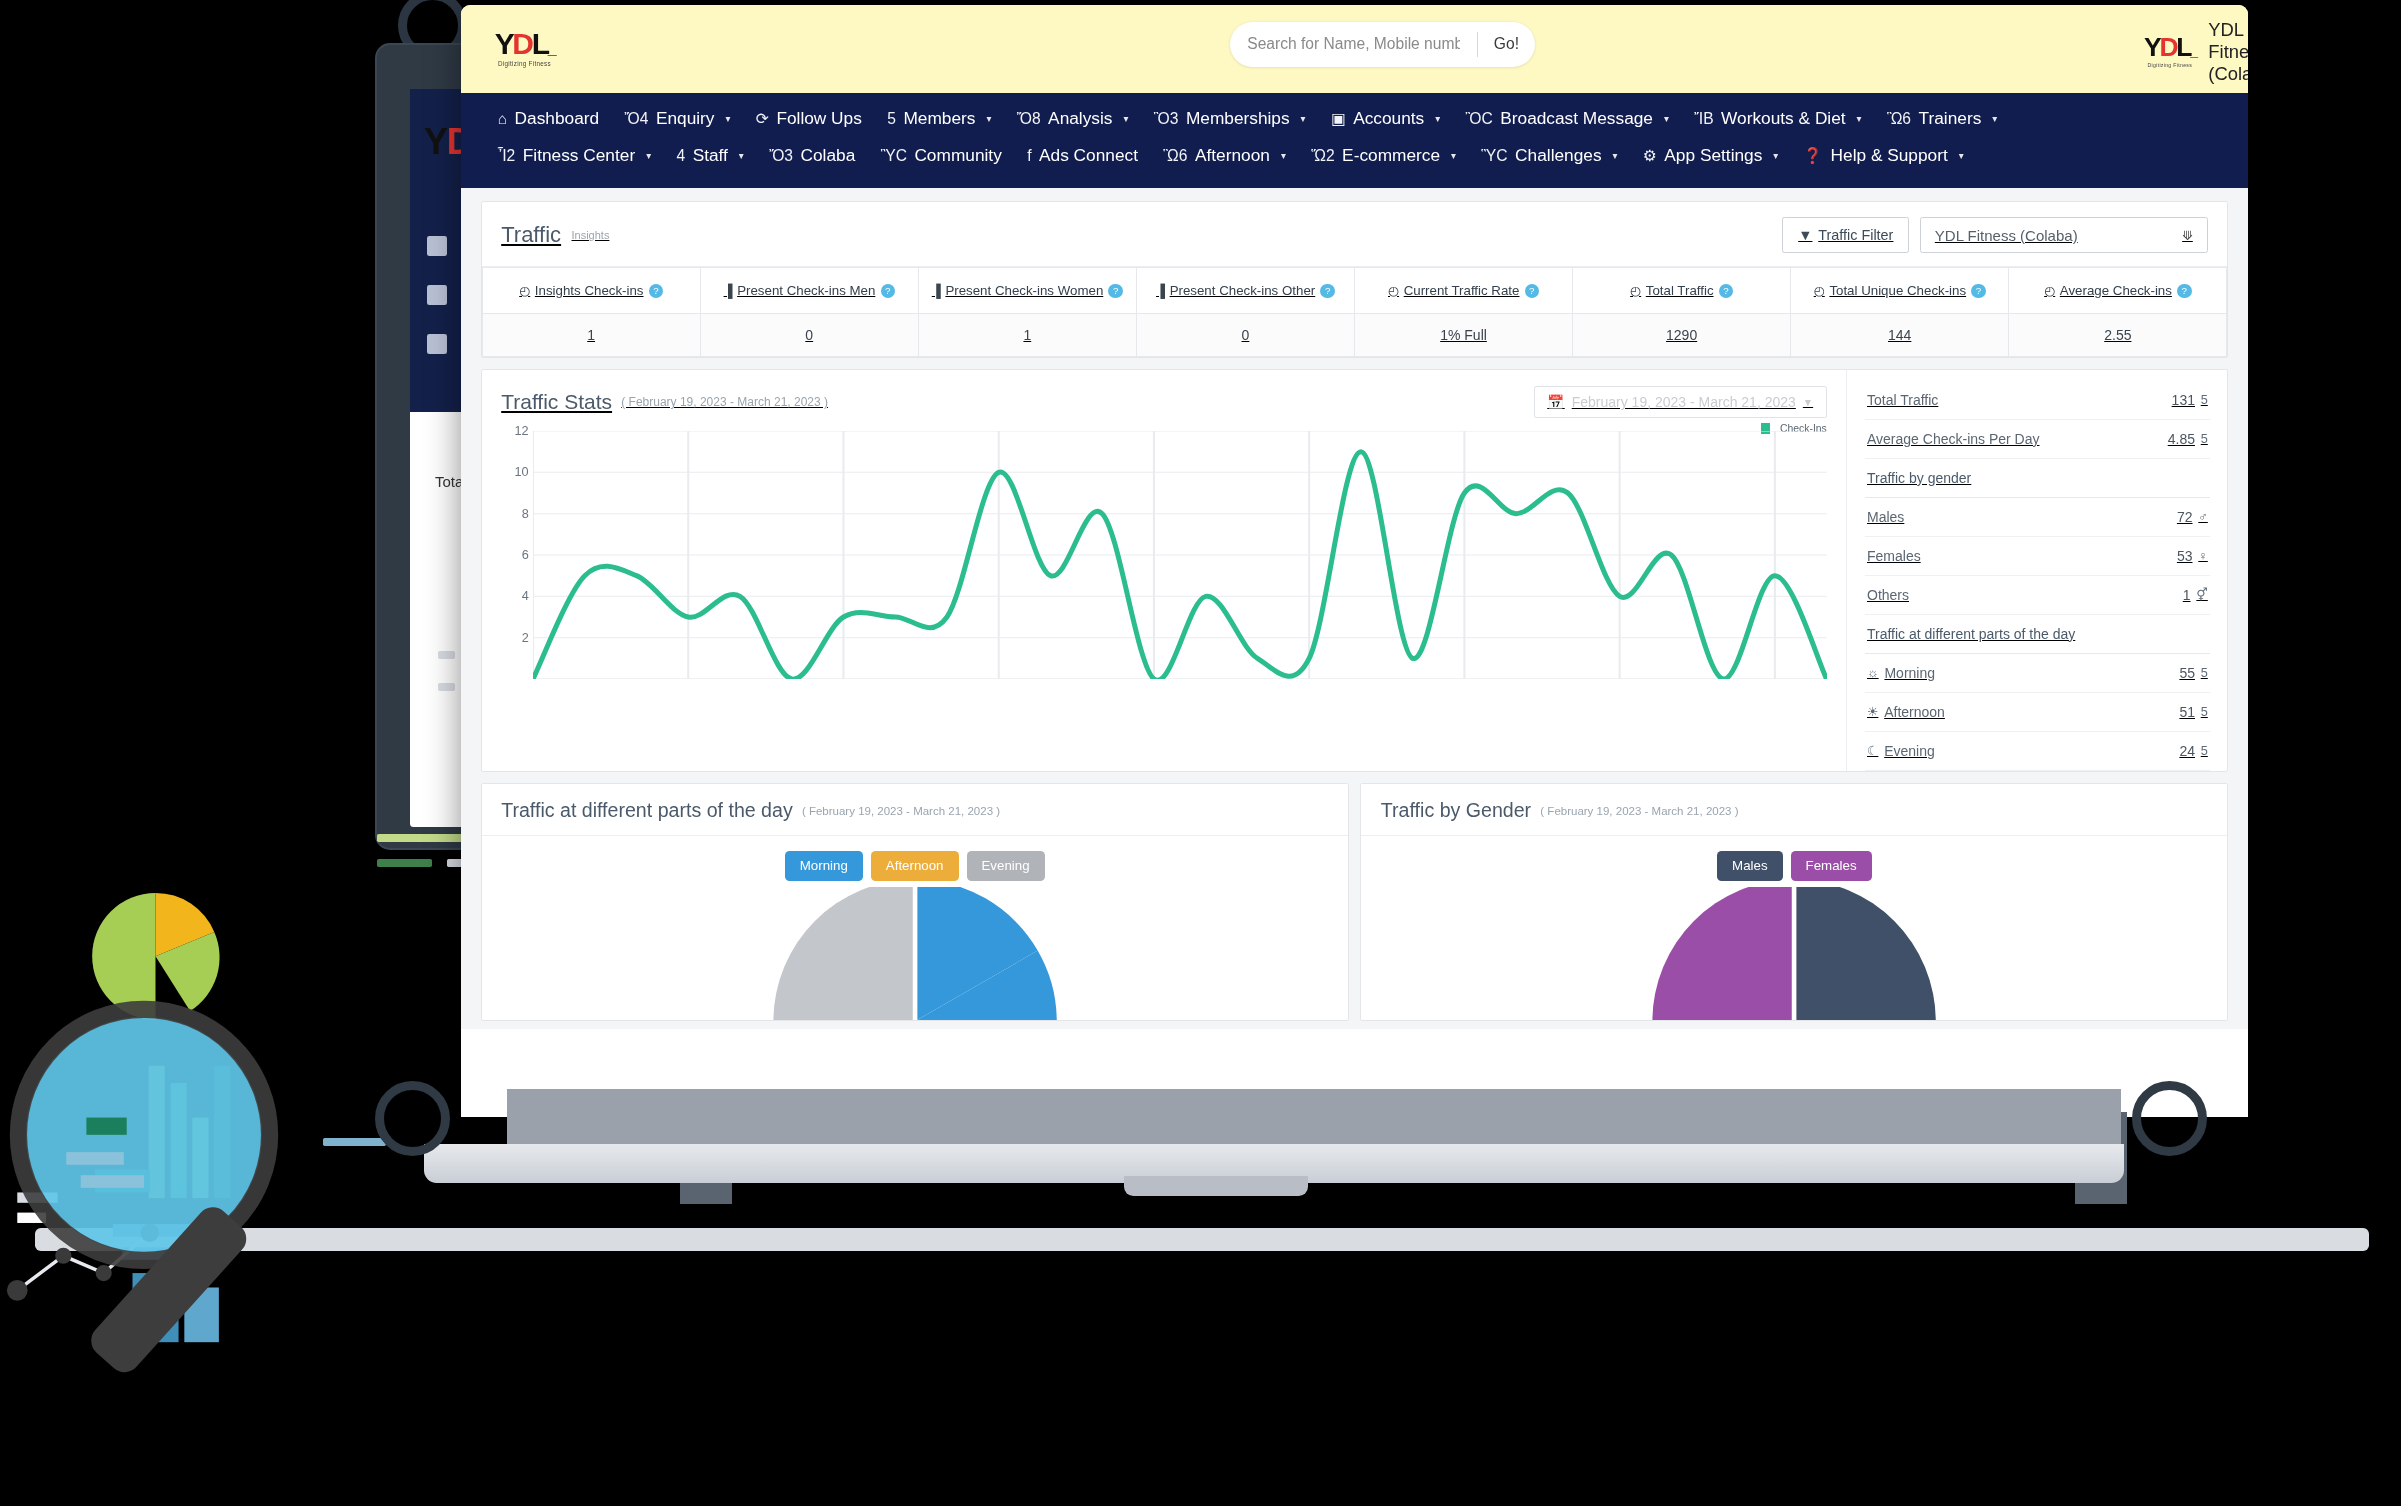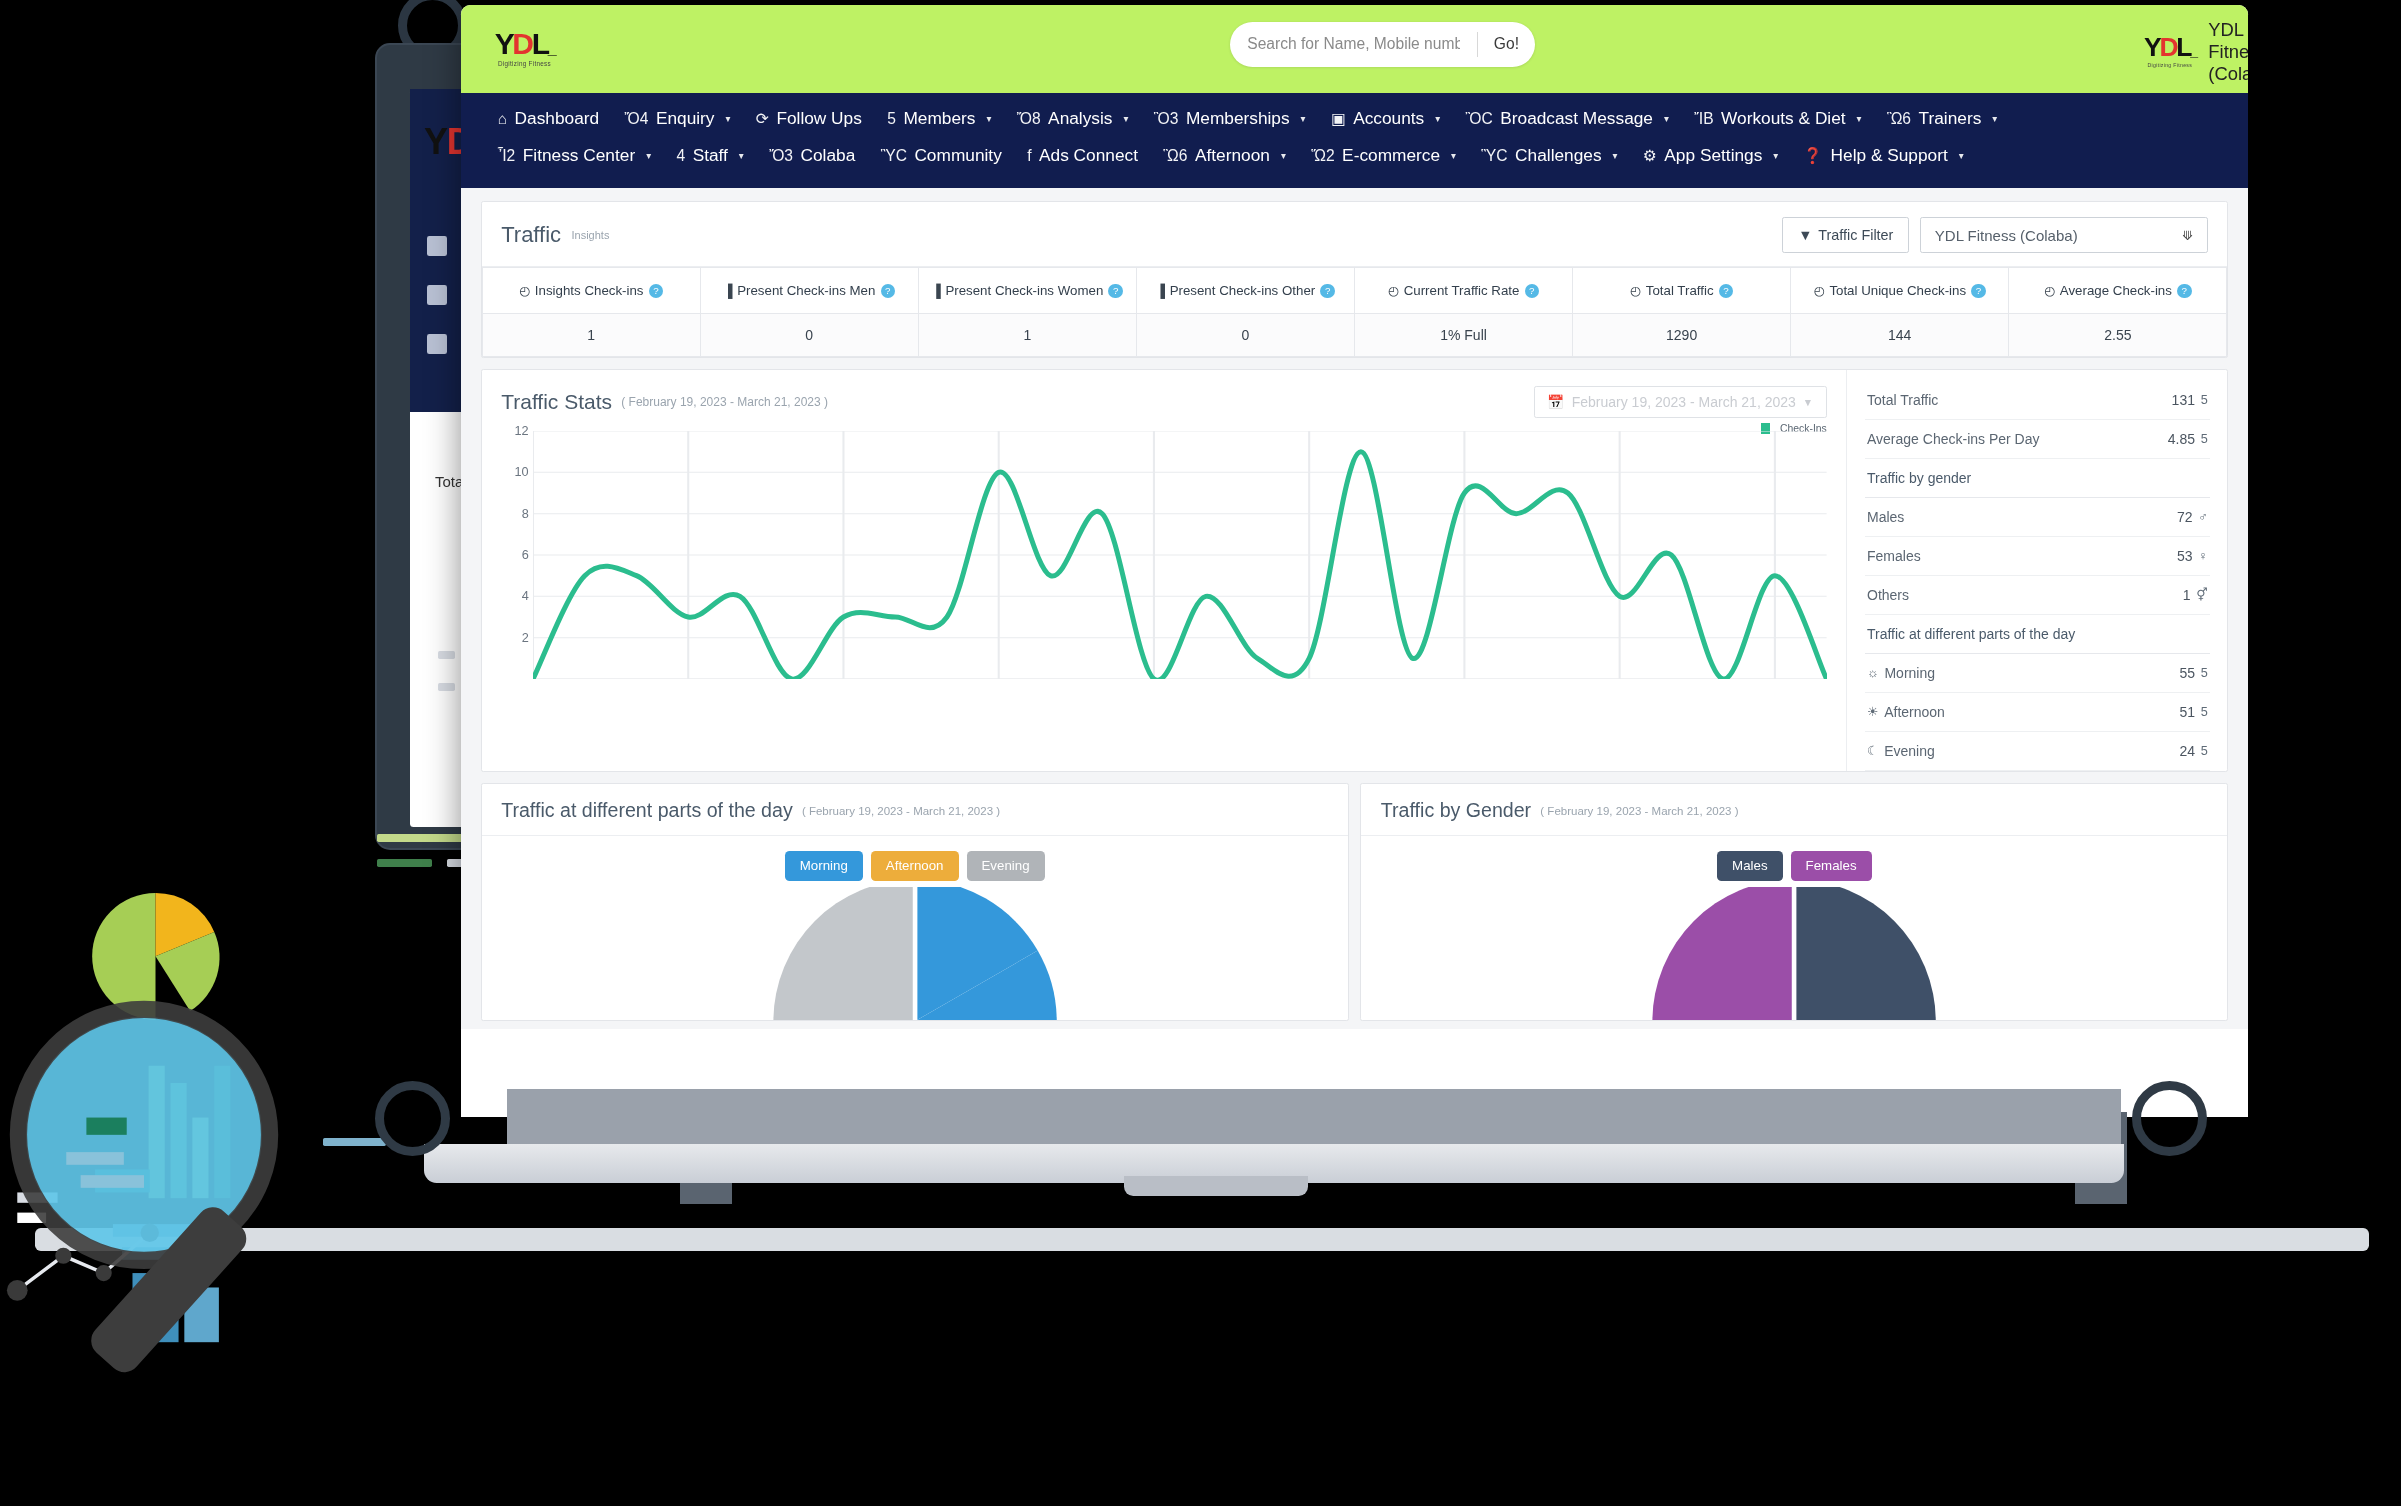--- a/index.html
+++ b/index.html
@@ -47,21 +47,21 @@
   .ring-r { position:absolute; left:2132px; top:1081px; width:75px; height:75px; border:9.2px solid #2f3a45; border-radius:50%; }
   .ring-tl { position:absolute; left:398px; top:-8.6px; width:69px; height:69px; border:9.2px solid #2b3642; border-radius:50%; }
 
   
   .window {
     position:absolute; left:461px; top:4.6px; width:1787px; height:1112px;
     background:#ffffff; border-radius:9.2px 9.2px 0 0; overflow:hidden;
     box-shadow: 0 10.4px 35px rgba(0,0,0,.45);
   }
   .topbar {
-    height:88px; background:#bef264; display:flex; align-items:center;
+    height:88px; background:#fef9c3; display:flex; align-items:center;
     padding:0 29px; position:relative;
   }
   .brand-logo { display:flex; flex-direction:column; align-items:center; width:69px; }
   .logo-mark { font-size:30px; font-weight:bold; color:#111; letter-spacing:-2.3px; line-height:.95; position:relative;}
   .logo-mark .dot { color:#e3342f; }
   .logo-sub { font-size:6.3px; color:#444; letter-spacing:0.3px; margin-top:1.2px; }
 
   .search-wrap {
     position:absolute; left:769px; top:17.3px; width:305px; height:45px;
     background:#fff; border-radius:23px; display:flex; align-items:center;
@@ -88,21 +88,21 @@
   .navrow { display:flex; flex-wrap:wrap; align-items:center; }
   .navitem {
     display:flex; align-items:center; gap:7.5px; color:#fff; font-size:17.3px;
     padding:9.8px 12.7px; white-space:nowrap; cursor:pointer; line-height:1;
   }
   .navitem .ico { font-size:15.6px; opacity:.95; }
   .navitem .car { font-size:9.8px; margin-left:3.5px; opacity:.9; }
 
   
   .content { background:#f4f5f7; padding:12.7px 19.6px 0 19.6px; height:841px;}
-  .card { background:#fff; border:0.6px solid #e3e5e9; border-radius:2.3px; }
+  .card { background:#fff; border:0.6px solid #e3e5e9; border-radius:2.3px;text-decoration:underline; }
 
   .traffic-head {
     display:flex; align-items:center; padding:15px 19.6px 12.7px 19.6px;
     border-bottom:0.6px solid #eceef1;
   }
   .traffic-title { font-size:22px; color:#4a5a6a; font-weight:400; }
   .traffic-sub { font-size:11px; color:#9aa4ae; margin-left:10.4px; }
   .head-right { margin-left:auto; display:flex; align-items:center; gap:10.4px;}
   .btn-outline {
     border:0.6px solid #cdd2d8; background:#fff; border-radius:2.3px; height:36px;

